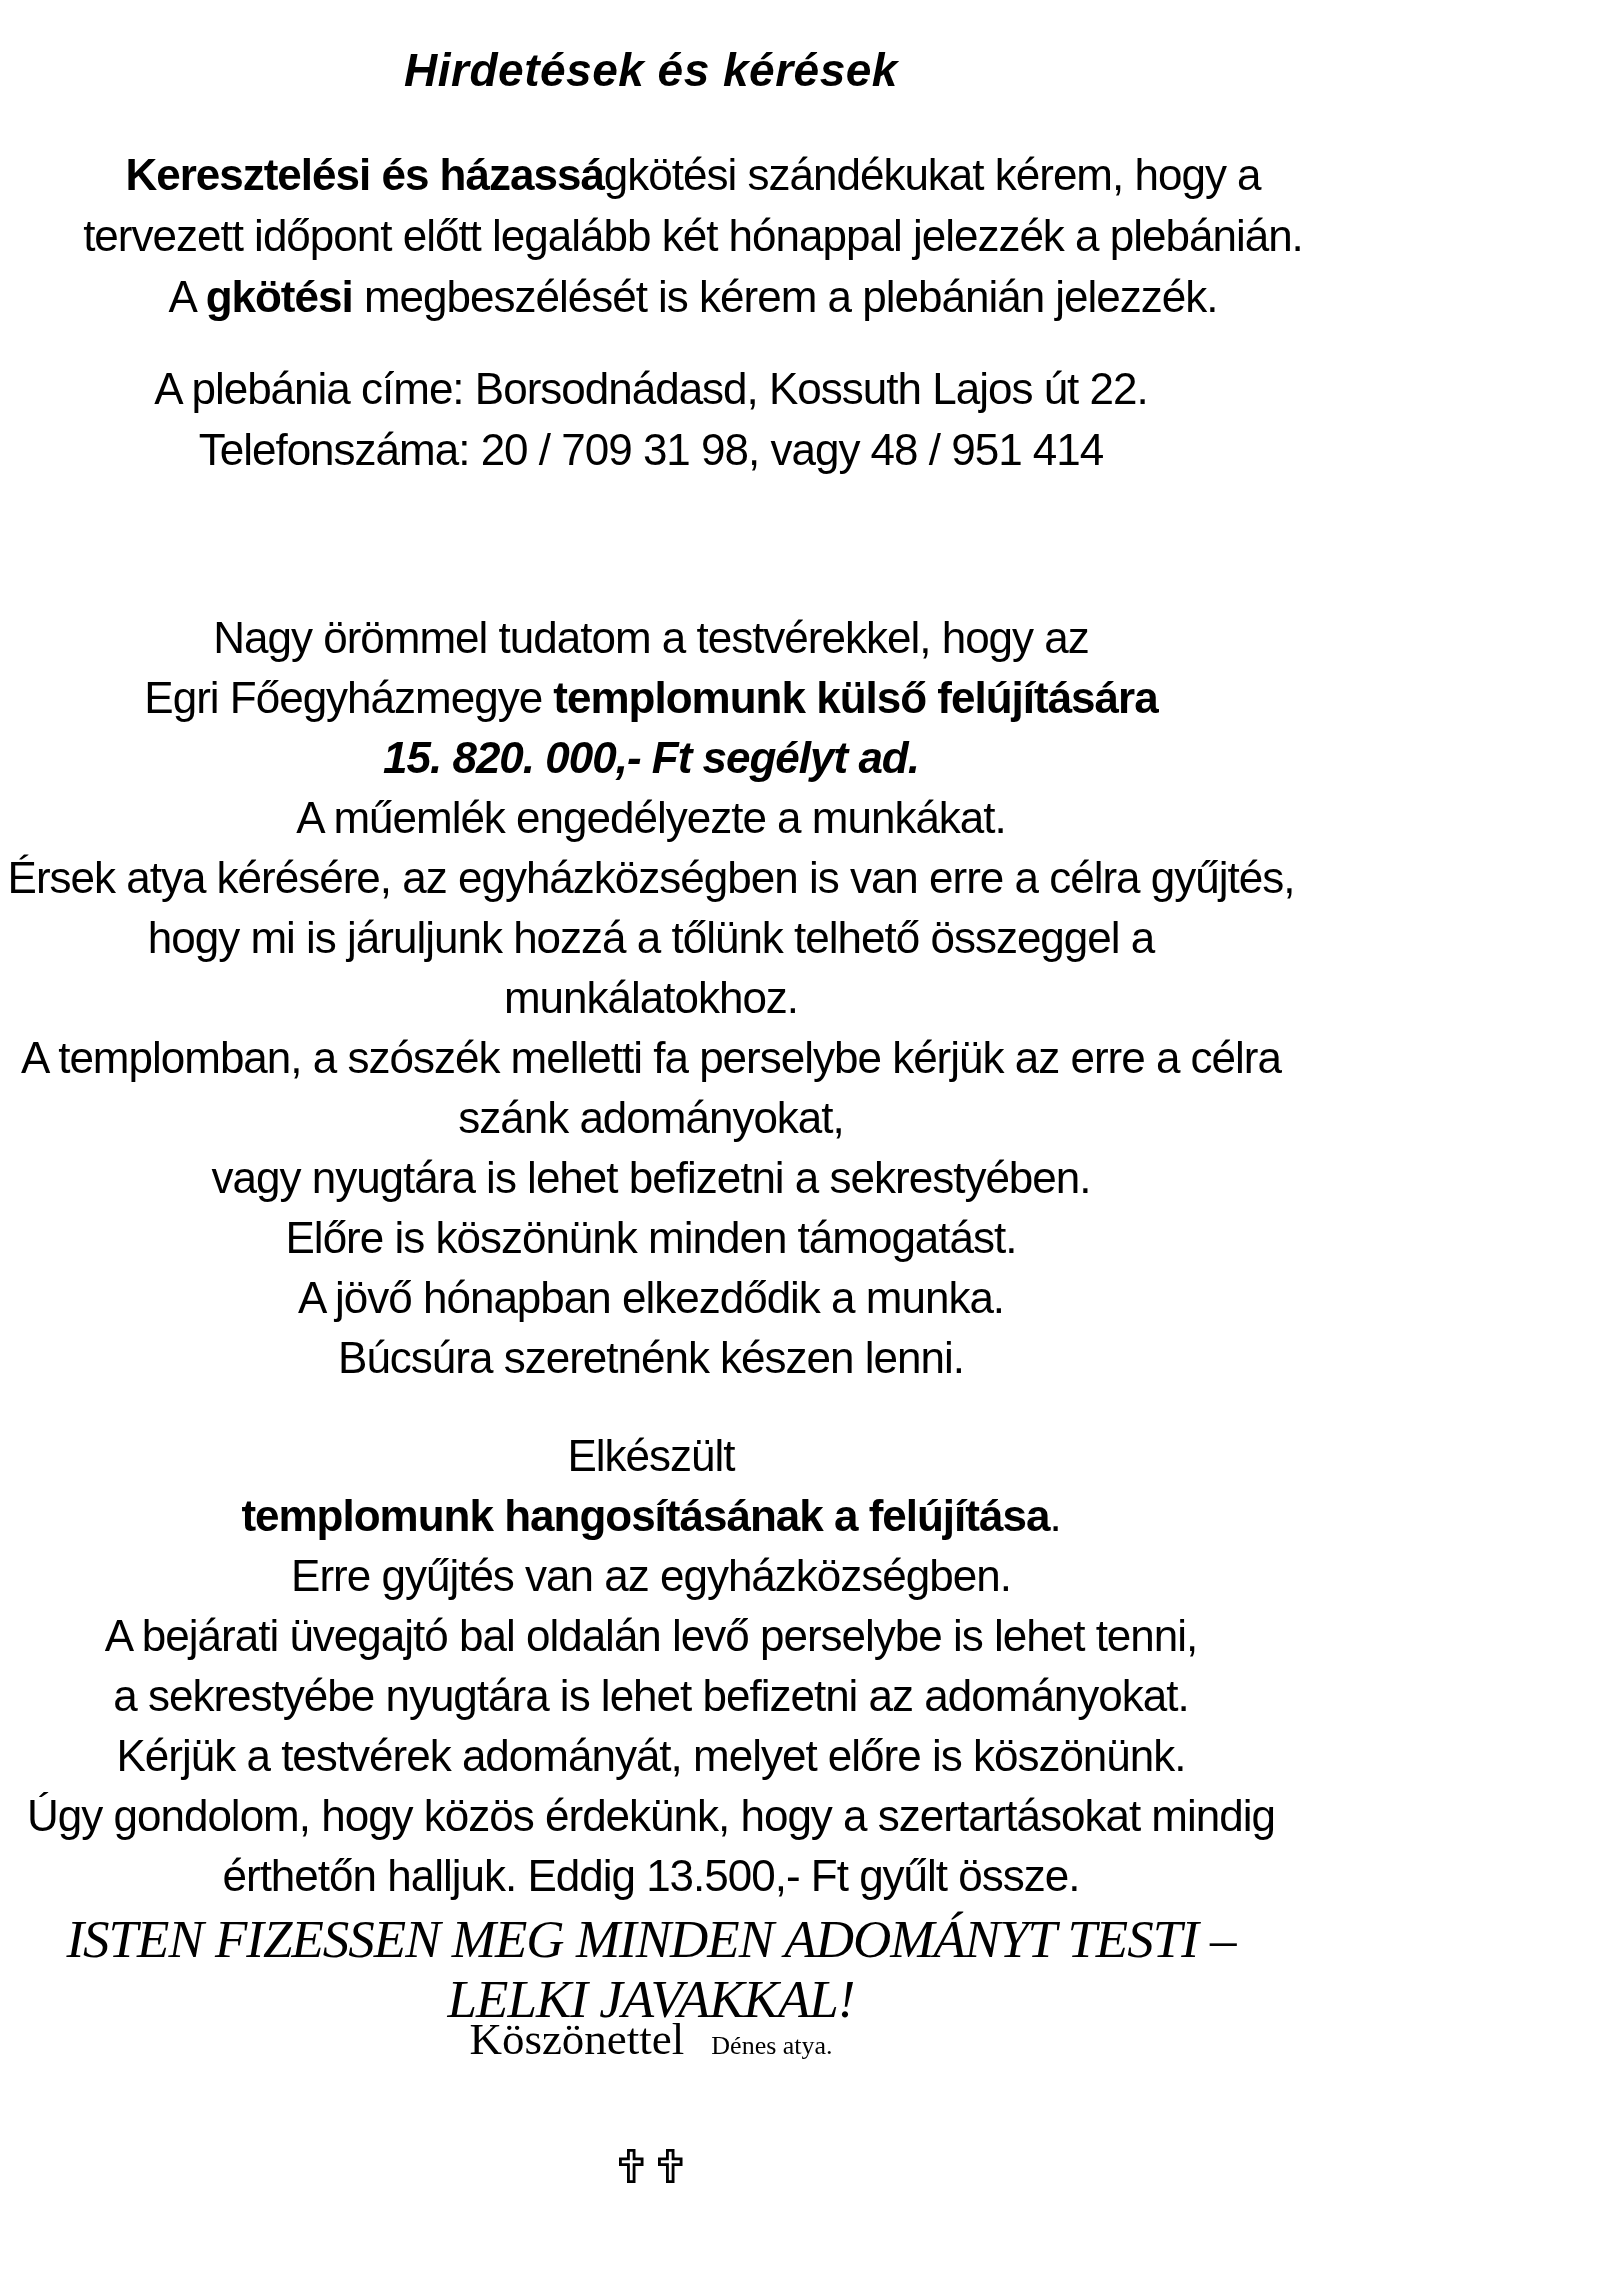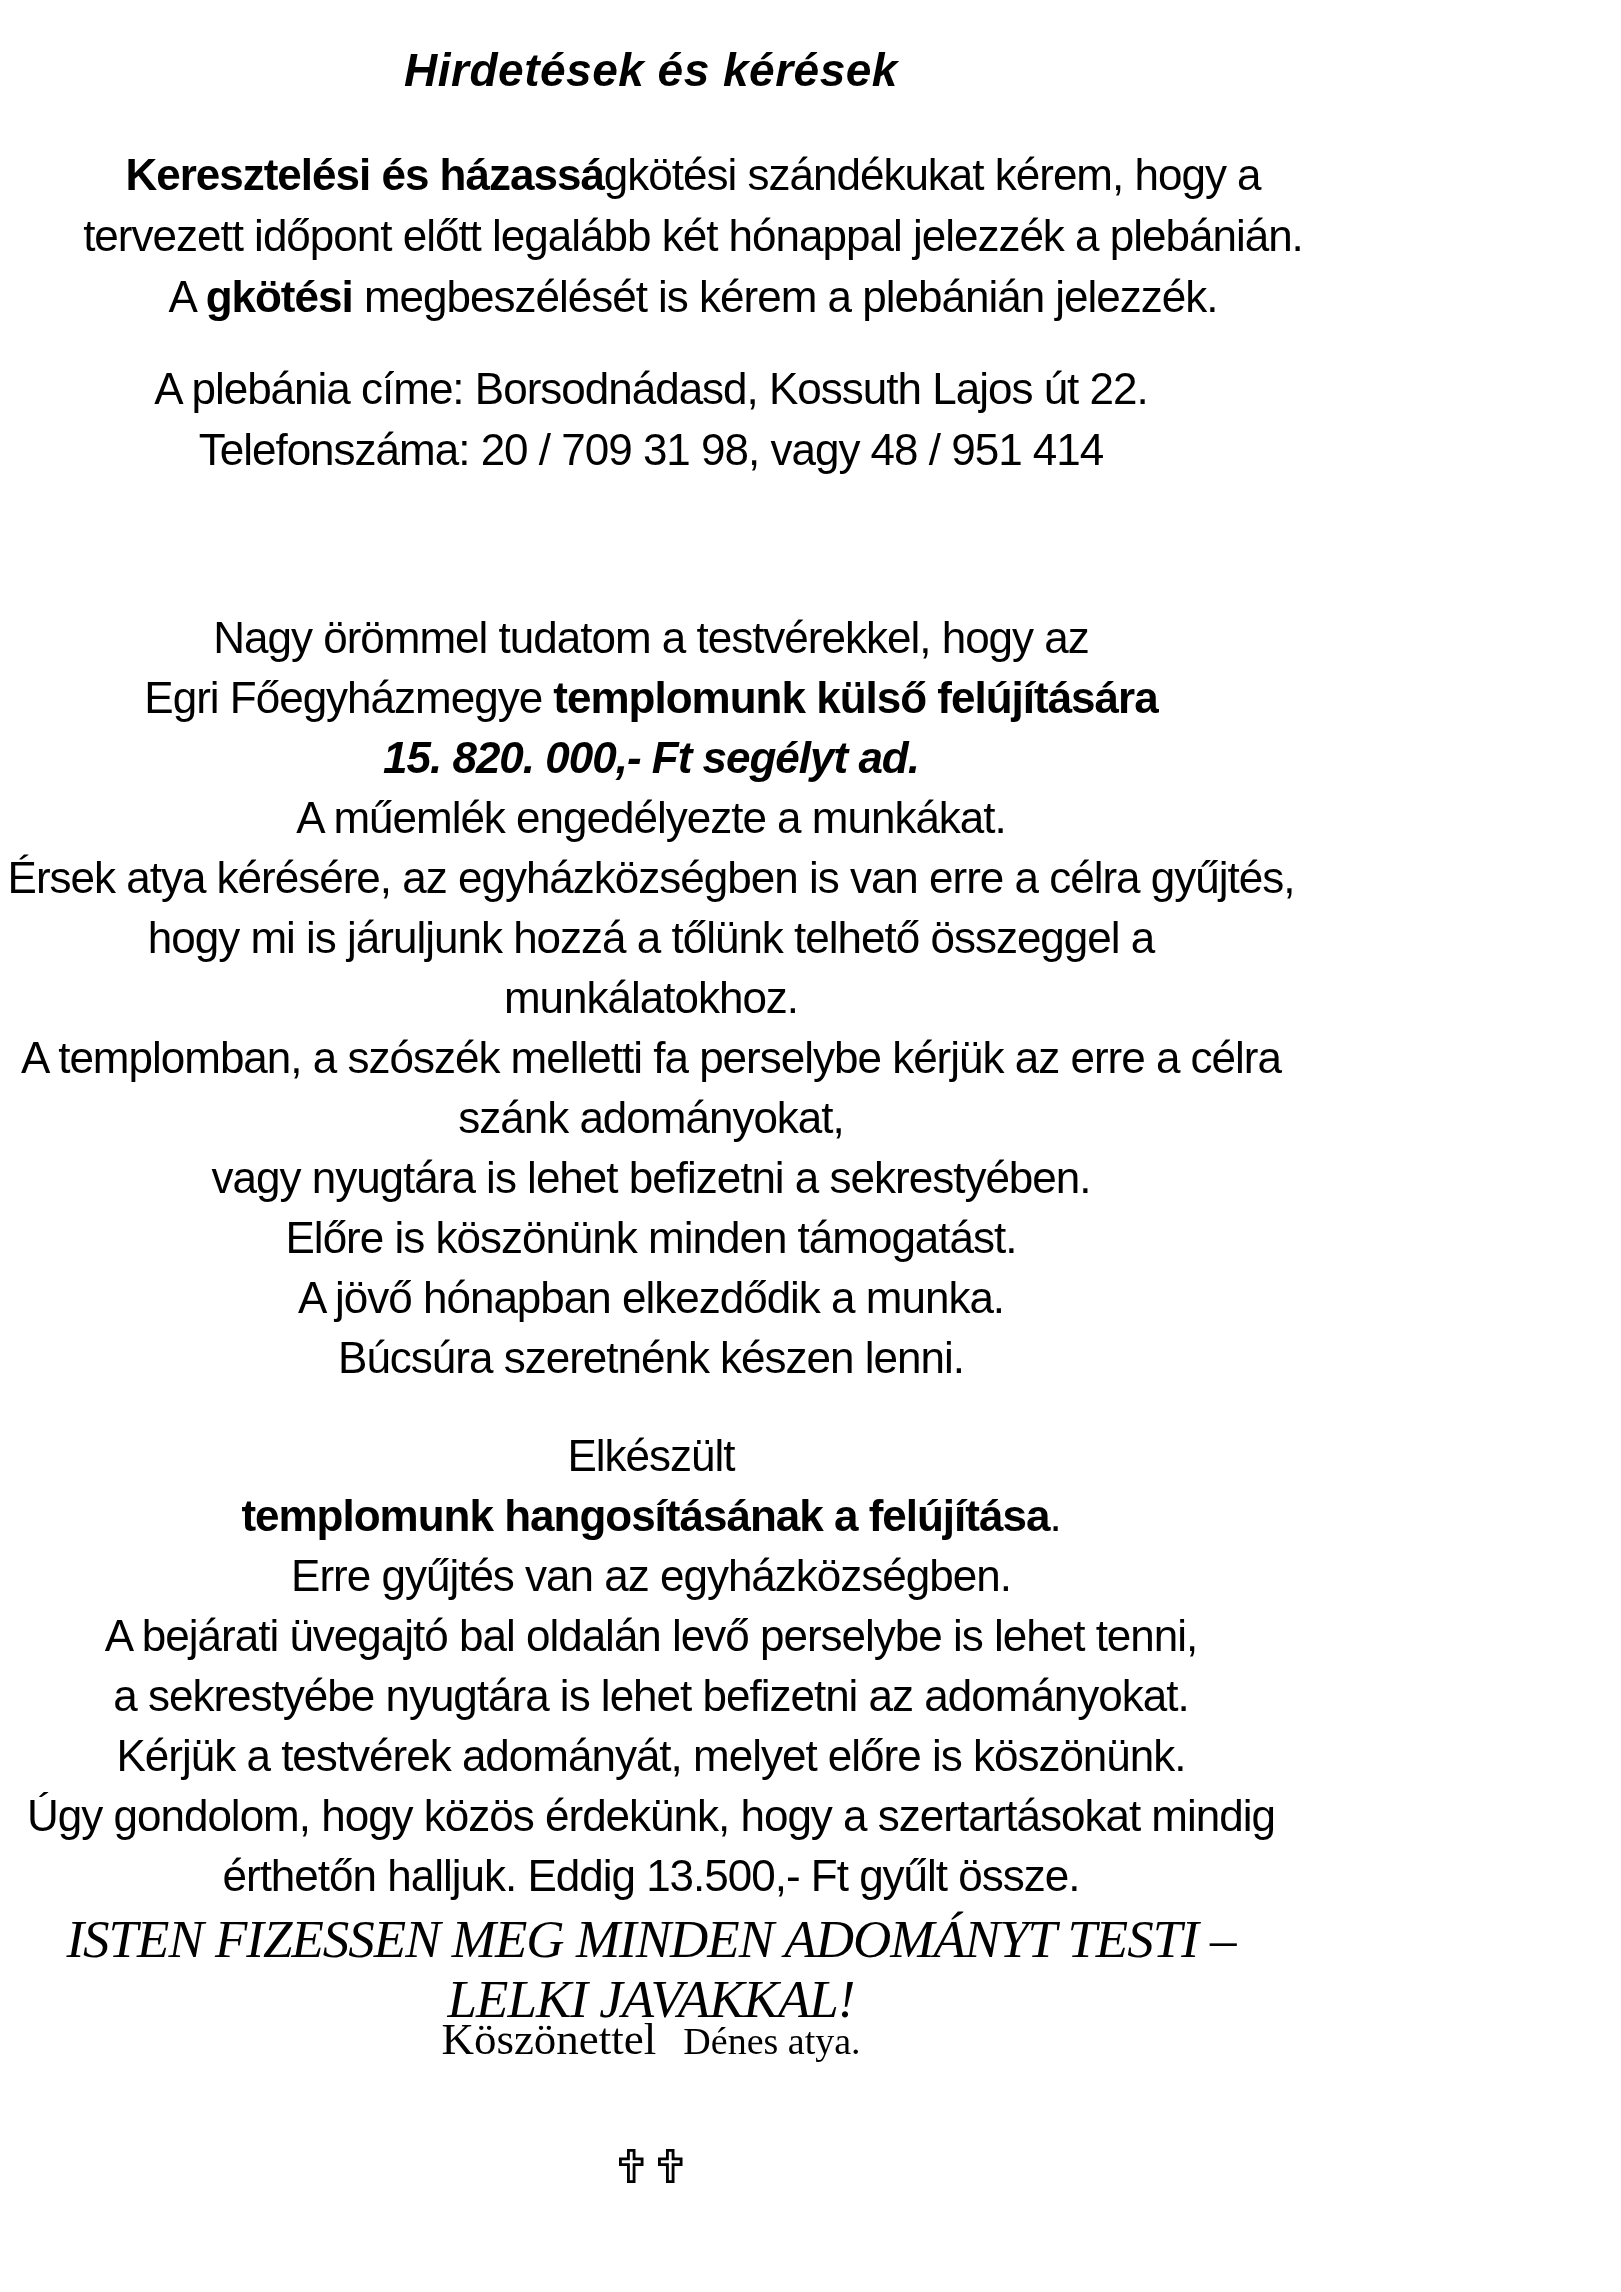--- a/index.html
+++ b/index.html
@@ -37,21 +37,21 @@
     font-family: "Liberation Serif", serif;
     font-style: italic;
     font-size: 53px;
     letter-spacing: -1px;
   }
   .closing {
     top: 2013px;
     font-family: "Liberation Serif", serif;
     font-size: 45px;
   }
-  .closing .signature { font-size: 38px; margin-left: 27px; }
+  .closing .signature { font-size: 26px; margin-left: 27px; }
   .crosses { top: 2149px; }
   .crosses svg { margin: 0 4.9px; vertical-align: top; }
 </style>
 </head>
 <body>
 
 <div class="page">
 
   <div class="block title">Hirdetések és kérések</div>
 

